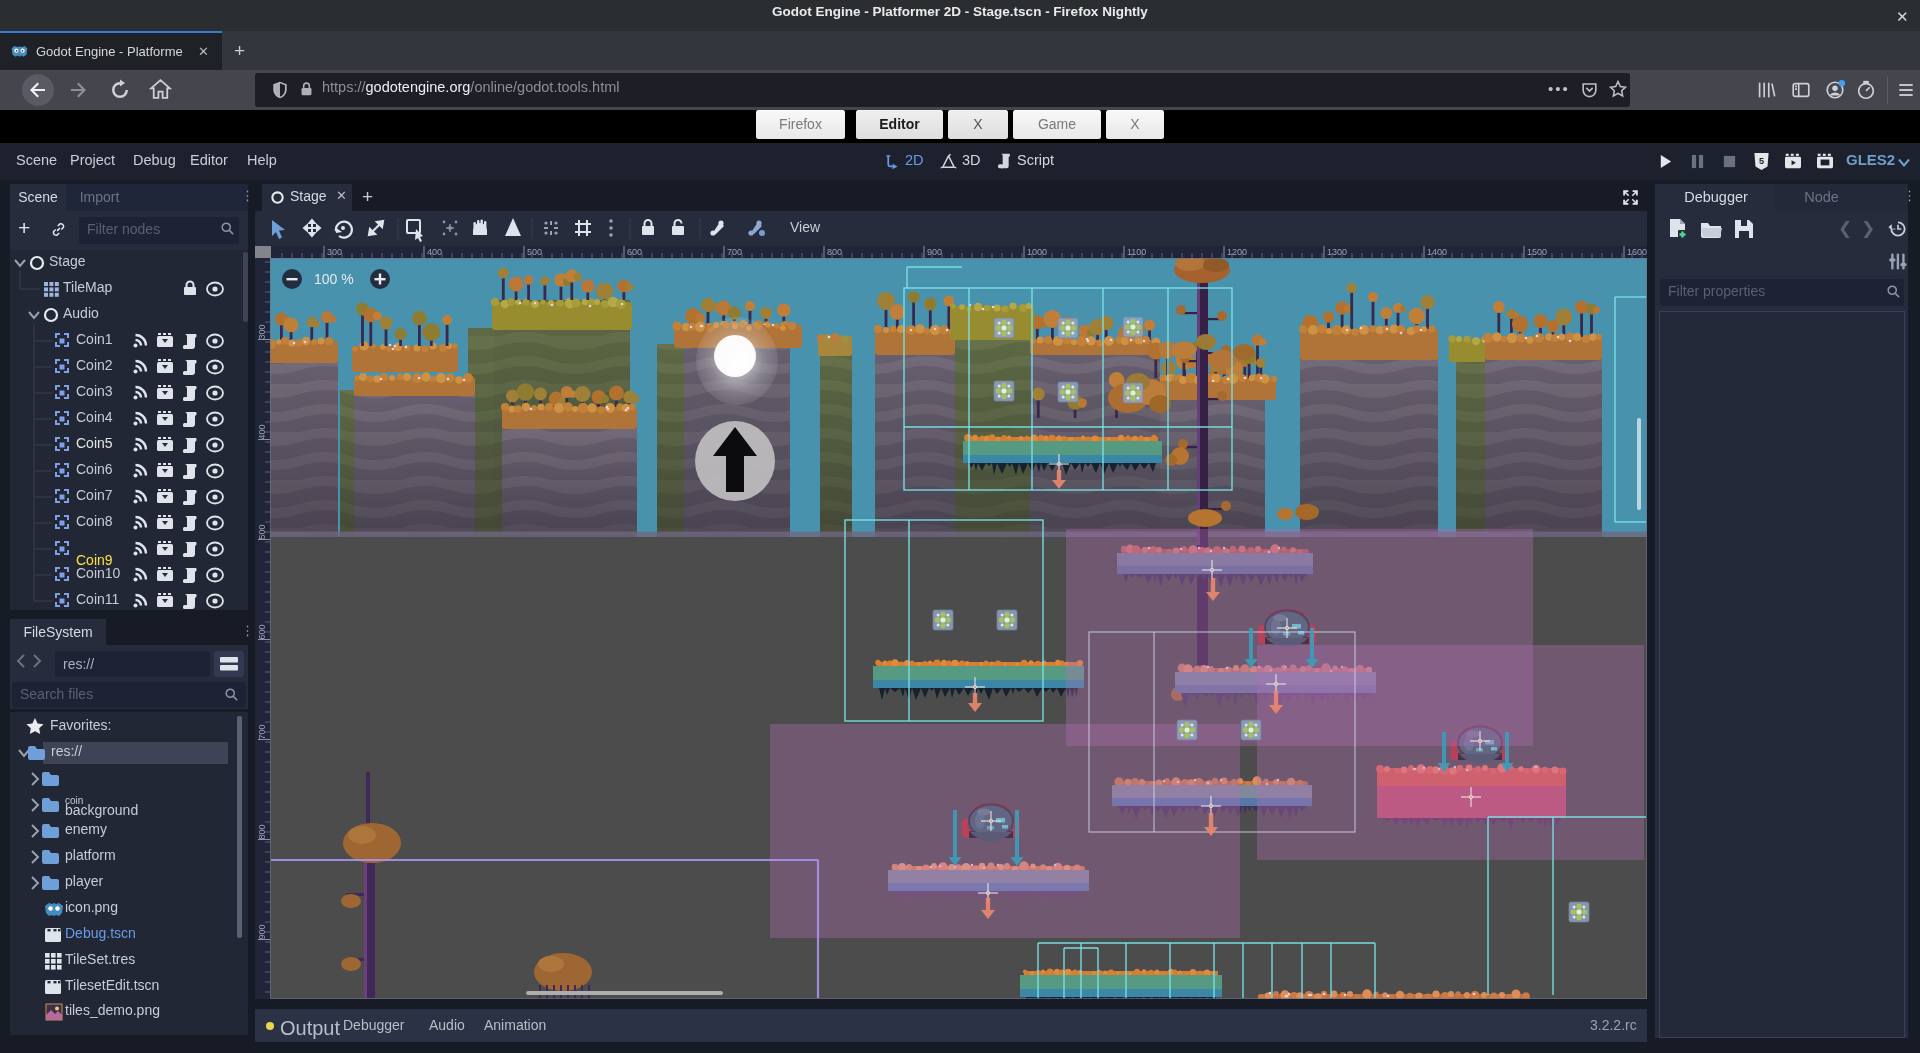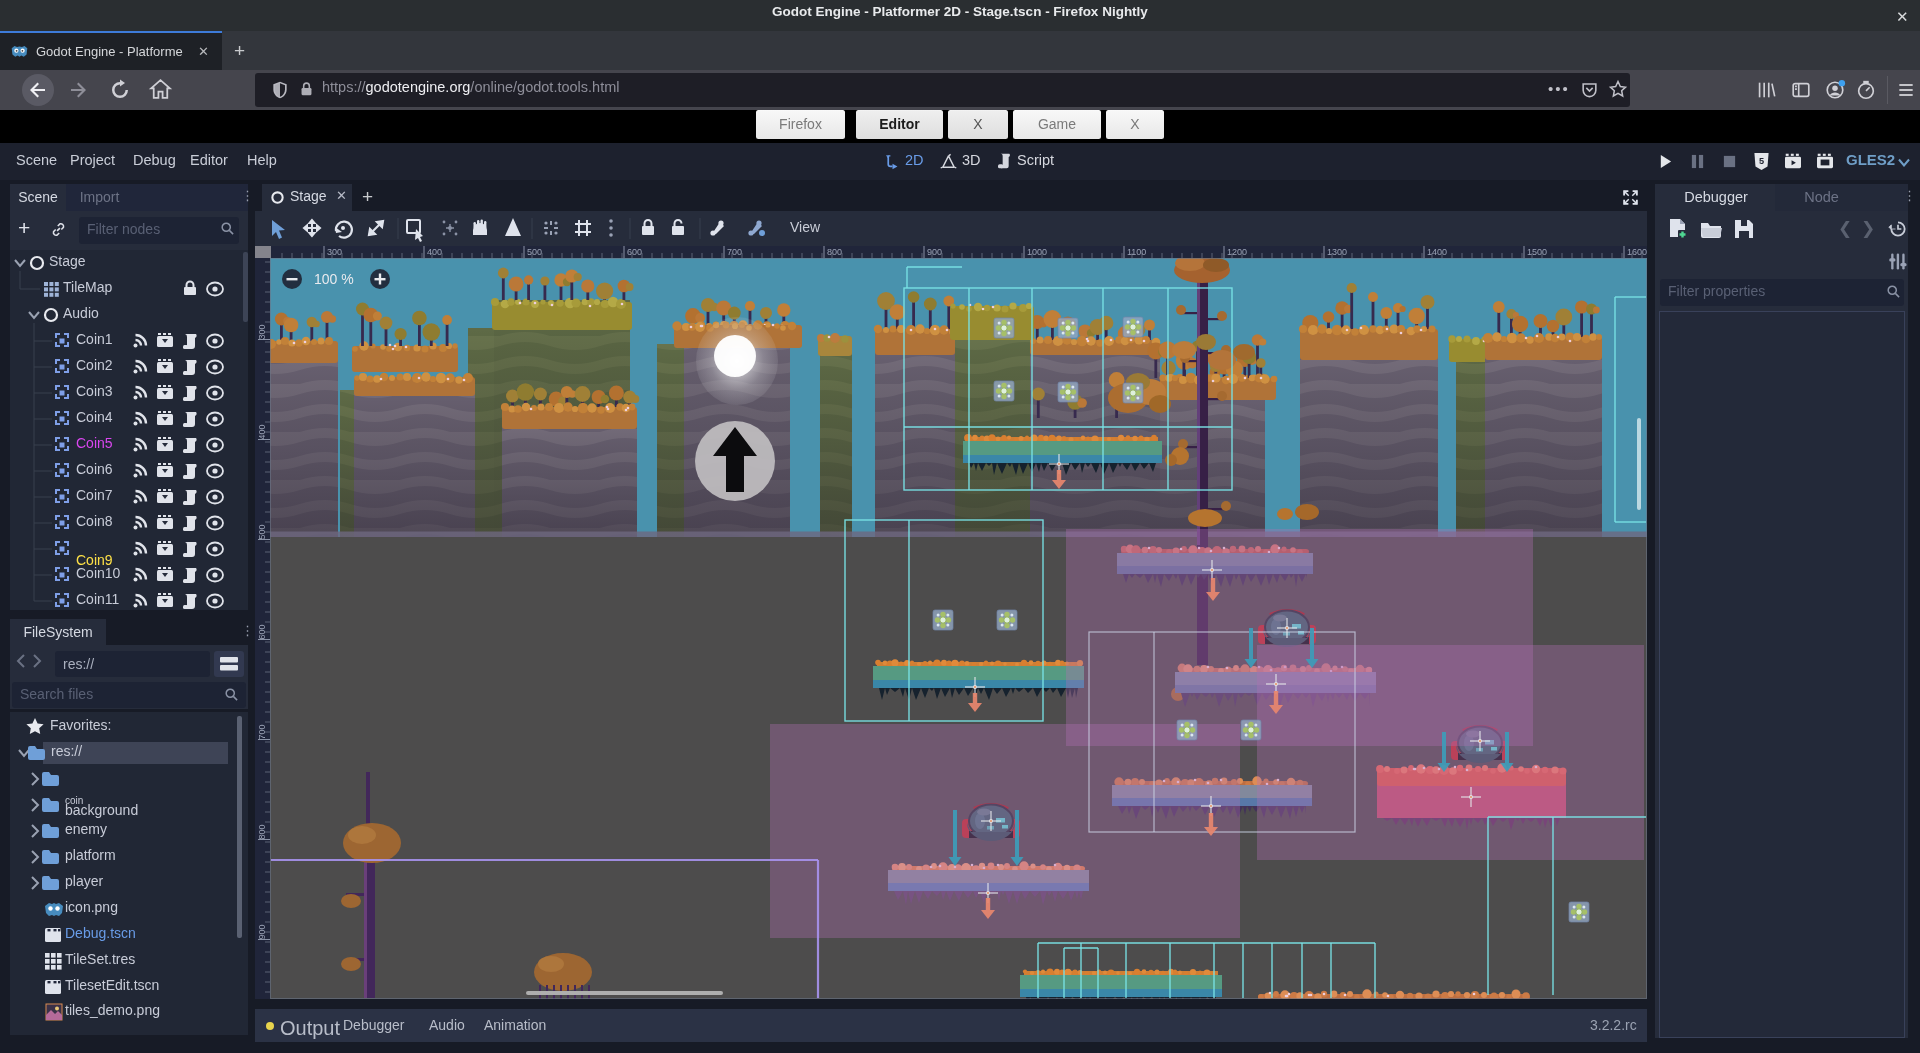--- a/index.html
+++ b/index.html
@@ -159,21 +159,21 @@
     <line x1="15" y1="15" x2="21" y2="21" stroke="#8a92a5" stroke-width="2.4"></line>
   </svg>
 <div style="position:absolute;left:10px;top:250px;width:238px;height:360px;background:#212735"></div>
 <div style="position:absolute;left:49px;top:253px;font-size:14px;color:#c8ccd8">Stage</div>
 <div style="position:absolute;left:63px;top:279px;font-size:14px;color:#c8ccd8">TileMap</div>
 <div style="position:absolute;left:63px;top:305px;font-size:14px;color:#c8ccd8">Audio</div>
 <div style="position:absolute;left:76px;top:331px;font-size:14px;color:#c8ccd8">Coin1</div>
 <div style="position:absolute;left:76px;top:357px;font-size:14px;color:#c8ccd8">Coin2</div>
 <div style="position:absolute;left:76px;top:383px;font-size:14px;color:#c8ccd8">Coin3</div>
 <div style="position:absolute;left:76px;top:409px;font-size:14px;color:#c8ccd8">Coin4</div>
-<div style="position:absolute;left:76px;top:435px;font-size:14px;color:#d946ef">Coin5</div>
+<div style="position:absolute;left:76px;top:435px;font-size:14px;color:#e5e5e5">Coin5</div>
 <div style="position:absolute;left:76px;top:461px;font-size:14px;color:#c8ccd8">Coin6</div>
 <div style="position:absolute;left:76px;top:487px;font-size:14px;color:#c8ccd8">Coin7</div>
 <div style="position:absolute;left:76px;top:513px;font-size:14px;color:#c8ccd8">Coin8</div>
 <div style="position:absolute;left:76px;top:552px;font-size:14px;color:#fde047">Coin9</div>
 <div style="position:absolute;left:76px;top:565px;font-size:14px;color:#c8ccd8">Coin10</div>
 <div style="position:absolute;left:76px;top:591px;font-size:14px;color:#c8ccd8">Coin11</div>
 <svg style="position:absolute;left:0;top:250px" width="248" height="360" viewBox="0 250 248 360">
     <path d="M20,271 V289 M20,289 h20" stroke="#39404f" fill="none"></path>
     <path d="M34,323 V601 M34,341 h18 M34,367 h18 M34,393 h18 M34,419 h18 M34,445 h18 M34,471 h18 M34,497 h18 M34,523 h18 M34,549 h18 M34,575 h18 M34,601 h18" stroke="#39404f" fill="none"></path>
     <circle cx="37" cy="263" r="6" fill="none" stroke="#e8eaef" stroke-width="2.2"></circle>

